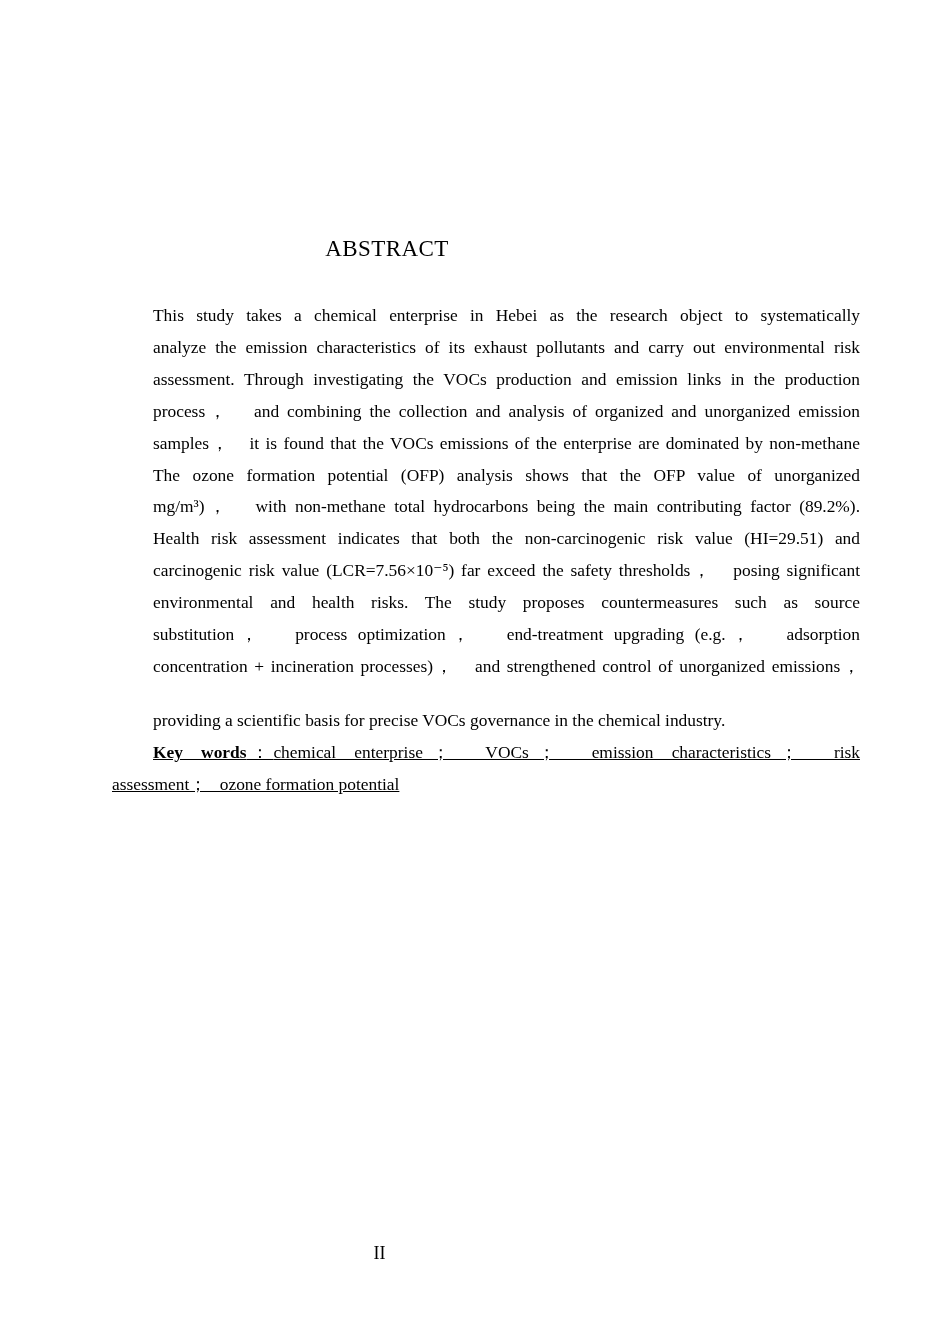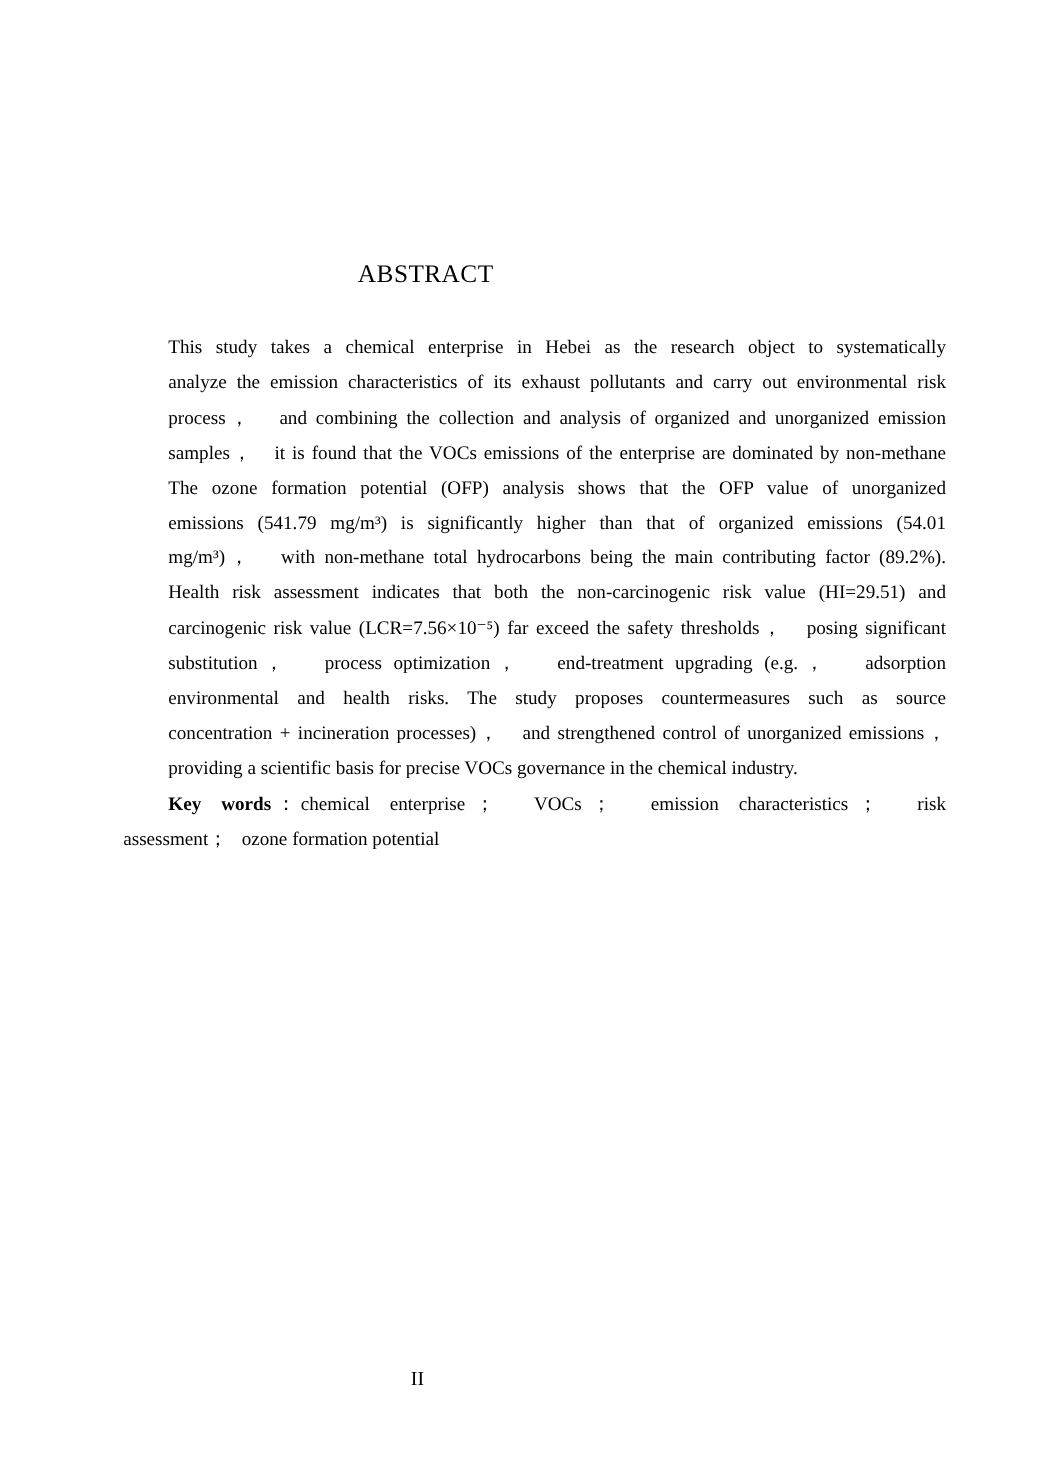--- a/index.html
+++ b/index.html
@@ -53,31 +53,33 @@
   
   .line {
     display: block;
     text-align: justify;
     text-align-last: justify;
     white-space: pre-wrap;
   }
   .line.last,
   .line.ragged {
     text-align-last: left;
+    margin-top: 22px;
   }
   .line.indent {
     text-indent: 41px;
   }
 
   
   .kw-line {
     display: block;
     text-align: justify;
     text-align-last: justify;
     white-space: pre-wrap;
+    text-decoration: underline;
   }
   .kw-line.last { text-align-last: left; }
   .kw-label { font-weight: 700; }
 
   
   .fw {
     font-family: "Liberation Serif", "DejaVu Serif", serif;
     letter-spacing: 0;
   }
 
@@ -97,29 +99,29 @@
 
 <div class="page">
 
   <div class="abstract-title">ABSTRACT</div>
 
   <div class="body-block">
 
     <p class="para">
         <span class="line indent">This  study  takes  a  chemical  enterprise  in  Hebei  as  the  research  object  to  systematically</span>
         <span class="line">analyze  the  emission  characteristics  of  its  exhaust  pollutants  and  carry  out  environmental  risk</span>
+        <span class="line">assessment.  Through  investigating  the  VOCs  production  and  emission  links  in  the  production</span>
         <span class="line">process，   and combining the collection and analysis of organized and unorganized emission</span>
         <span class="line">samples，   it is found that the VOCs emissions of the enterprise are dominated by non-methane</span>
         <span class="line">The  ozone  formation  potential  (OFP)  analysis  shows  that  the  OFP  value  of  unorganized</span>
-        <span class="line">emissions  (541.79  mg/m³)  is  significantly  higher  than  that  of  organized  emissions  (54.01</span>
         <span class="line">mg/m³)，   with non-methane total hydrocarbons being the main contributing factor (89.2%).</span>
         <span class="line">Health  risk  assessment  indicates  that  both  the  non-carcinogenic  risk  value  (HI=29.51)  and</span>
         <span class="line">carcinogenic risk value (LCR=7.56×10⁻⁵) far exceed the safety thresholds，   posing significant</span>
+        <span class="line">environmental  and  health  risks.  The  study  proposes  countermeasures  such  as  source</span>
         <span class="line">substitution，   process optimization，   end-treatment upgrading (e.g.，   adsorption</span>
-        <span class="line">environmental  and  health  risks.  The  study  proposes  countermeasures  such  as  source</span>
         <span class="line">concentration + incineration processes)，   and strengthened control of unorganized emissions，</span>
         <span class="line last">providing a scientific basis for precise VOCs governance in the chemical industry.</span>
       </p>
 
     <p class="para" style="text-indent:0">
         <span class="kw-line"><span style="display:inline-block;width:41px"></span><span class="kw-label">Key  words</span><span class="fw">：</span><span>chemical  enterprise ；    VOCs ；    emission  characteristics ；    risk</span></span>
         <span class="kw-line last">assessment；   ozone formation potential</span>
       </p>
 
   </div>

